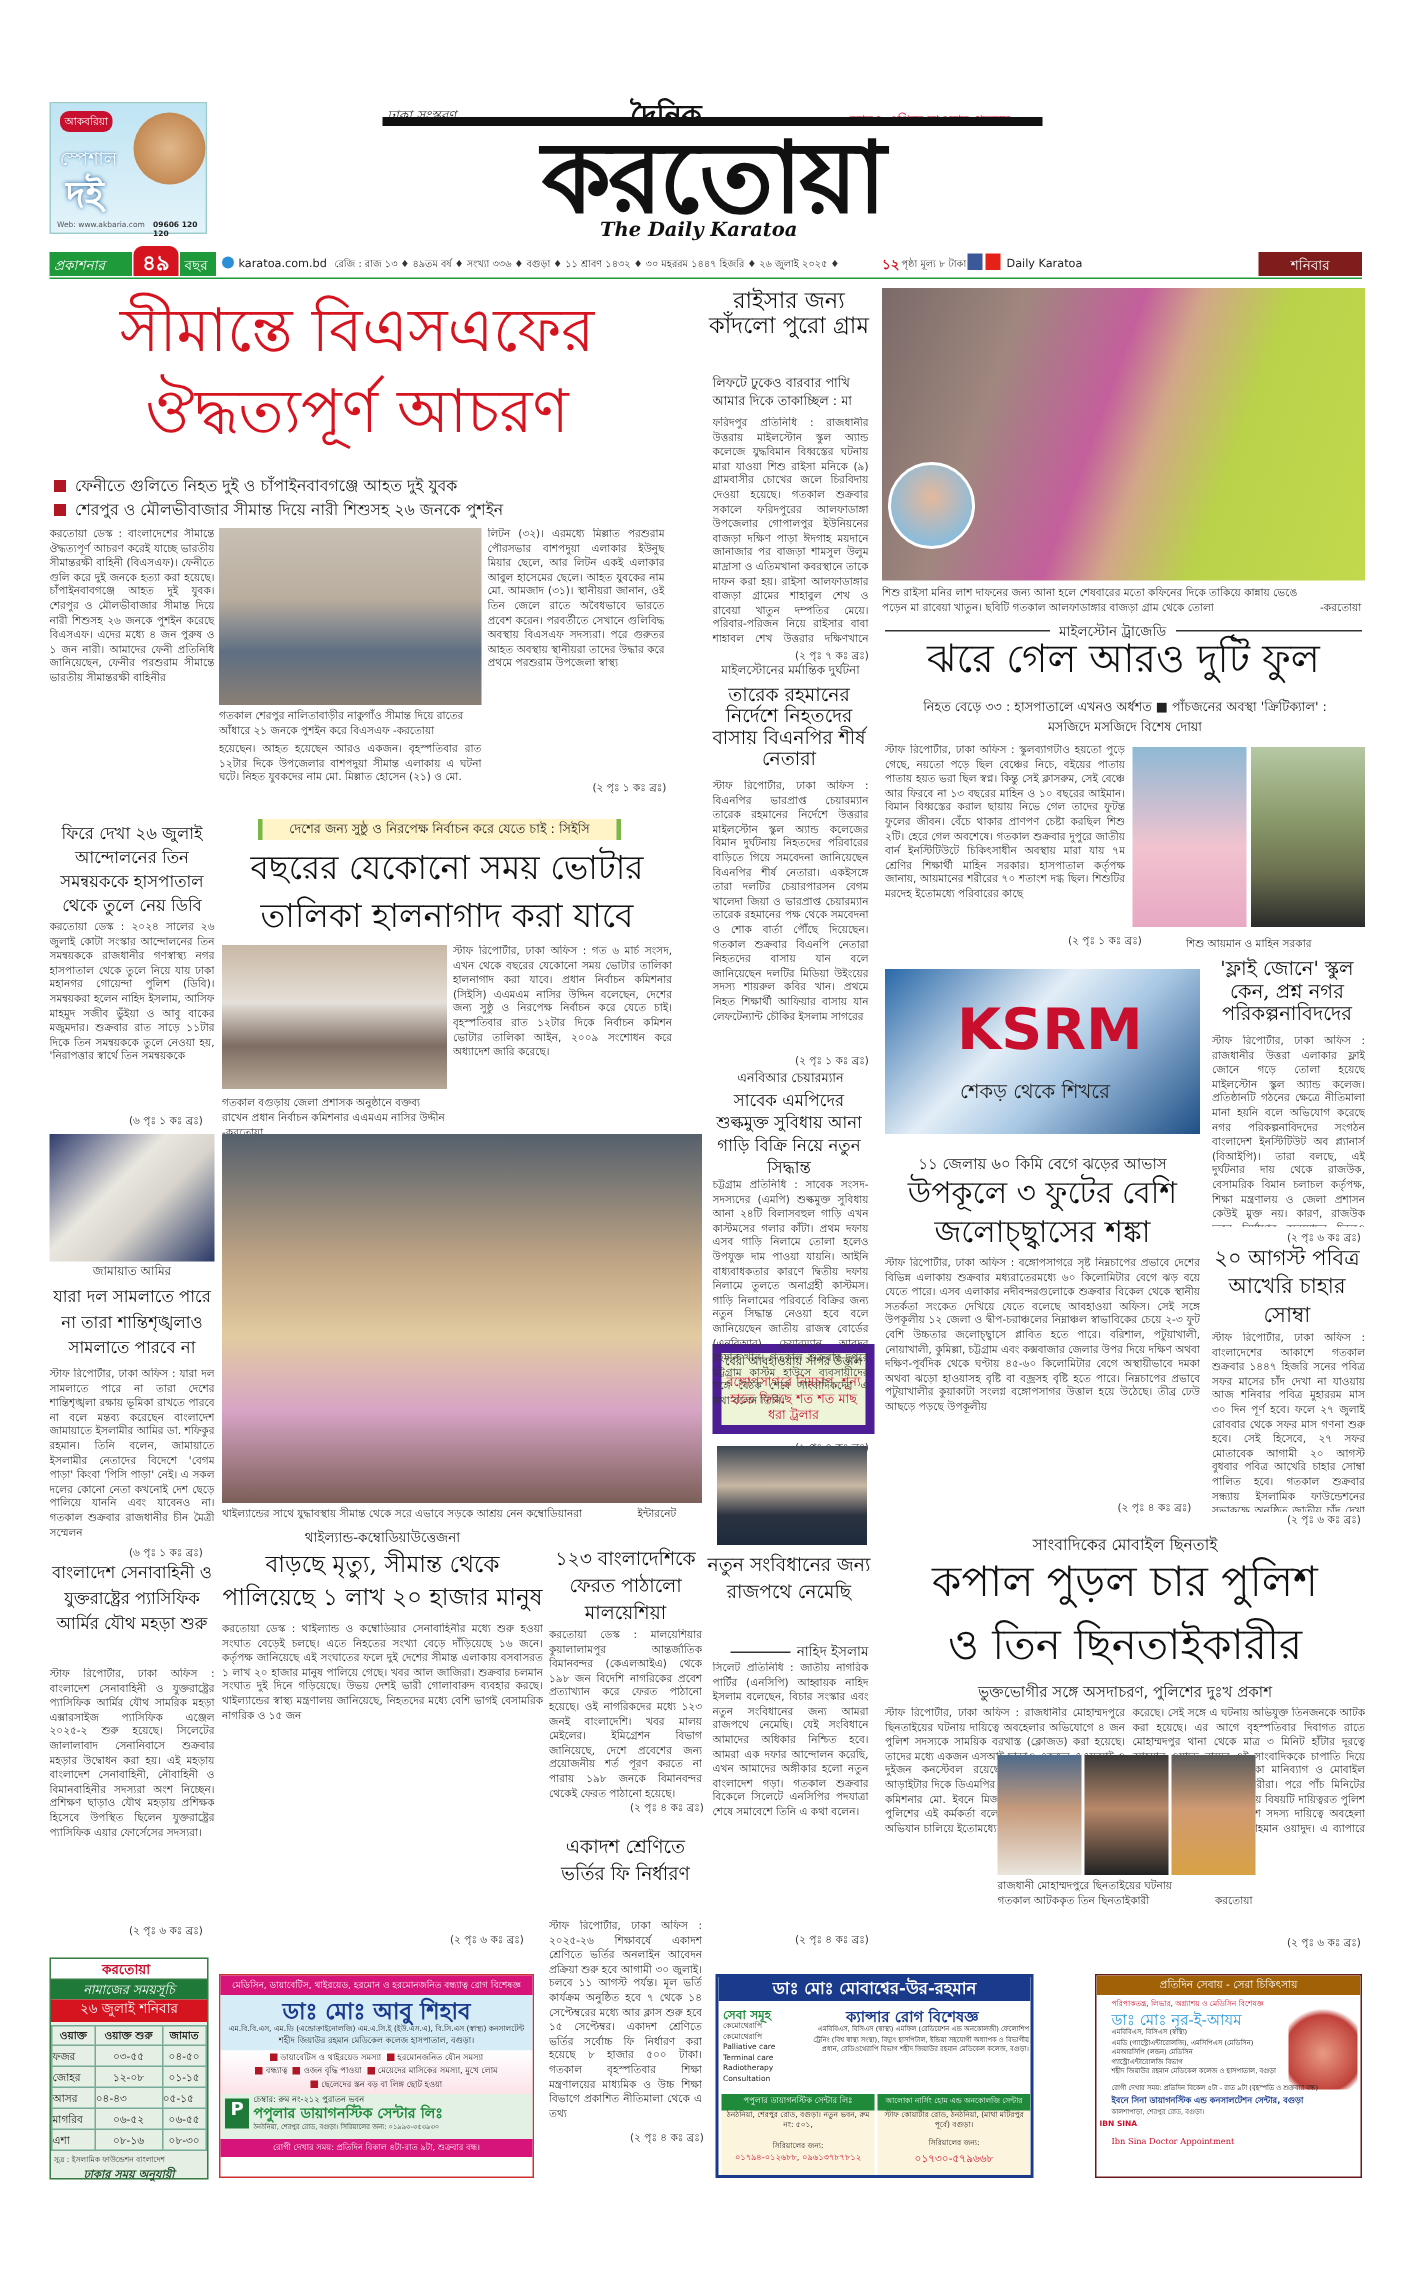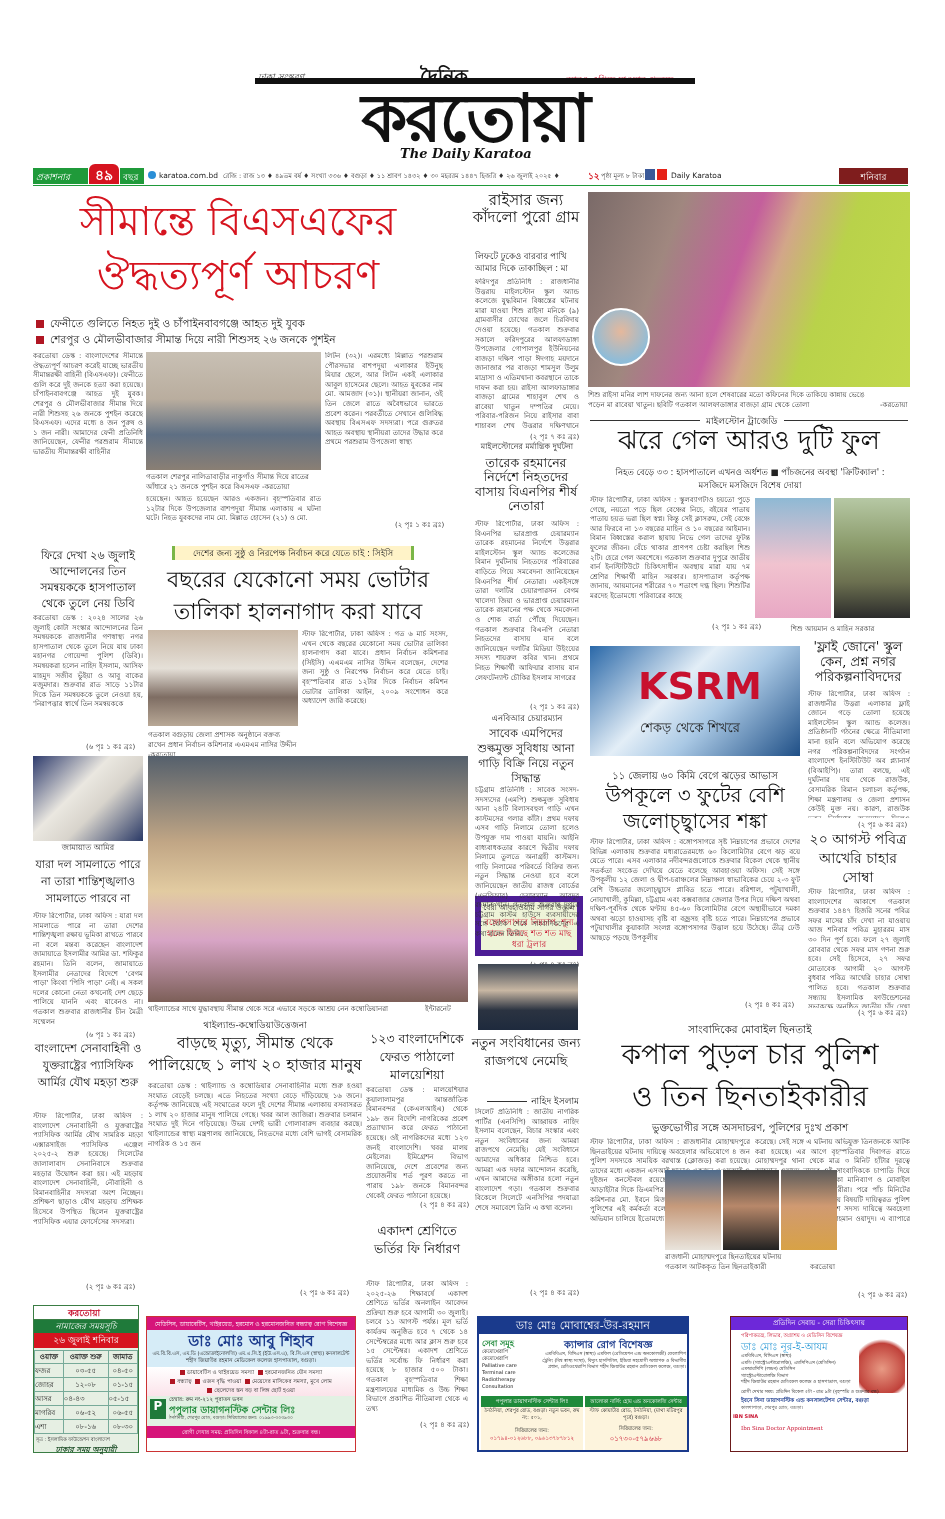--- a/index.html
+++ b/index.html
@@ -11,20 +11,28 @@
 .ph{background:linear-gradient(135deg,#8a7a70,#c9b5a3 40%,#6d6a6c 70%,#9e8d85);overflow:hidden}
 .cap{font-size:7px;color:#333;line-height:10px}
 .bullet{display:inline-block;width:8px;height:8px;background:#b01623;margin-right:6px;vertical-align:middle}
 table{border-collapse:collapse}
 </style>
 </head>
 <body>
 
 <div class="abs" style="left:0;top:0;width:945px;height:160px">
 
+  <div class="abs" style="left:33px;top:68px;width:105px;height:88px;background:linear-gradient(180deg,#bfe4f3,#e3f3fa);border:1px solid #9cc">
+    <div class="abs" style="left:6px;top:5px;background:#c8102e;color:#fff;font-size:7px;padding:1px 3px;border-radius:6px">আকবরিয়া</div>
+    <div class="abs" style="left:6px;top:28px;color:#fff;font-size:12px;text-shadow:0 0 2px #1a5a9a">স্পেশাল</div>
+    <div class="abs" style="left:10px;top:42px;color:#fff;font-size:24px;font-weight:bold;text-shadow:0 0 3px #1a5a9a">দই</div>
+    <div class="abs" style="left:55px;top:6px;width:48px;height:48px;border-radius:50%;background:radial-gradient(circle,#e0b88a,#c48a55 70%,#a86b3a)"></div>
+    <div class="abs" style="left:4px;top:78px;font-size:5px;color:#555">Web: www.akbaria.com</div>
+    <div class="abs" style="left:68px;top:78px;font-size:5px;color:#222;font-weight:bold">09606 120 120</div>
+  </div>
 
   <div class="abs" style="left:258px;top:70px;font-size:9px;color:#333;font-style:italic">ঢাকা সংস্করণ</div>
   <div class="abs" style="left:420px;top:62px;font-size:19px;font-weight:bold;color:#111">দৈনিক</div>
   <div class="abs" style="left:565px;top:73px;font-size:9px;color:#c8102e;font-style:italic">আরও এগিয়ে যাওয়ার প্রত্যয়ে</div>
   <div class="abs" style="left:255px;top:78px;width:440px;text-align:center;font-size:66px;line-height:70px;font-weight:bold;color:#111;letter-spacing:-2px;border-top:6px solid #111">করতোয়া</div>
   <div class="abs" style="left:400px;top:146px;font-size:13px;font-weight:bold;font-style:italic;font-family:'DejaVu Serif',serif;color:#111">The Daily Karatoa</div>
 
 </div>
 
 <div class="abs" style="left:33px;top:166px;width:875px;height:20px;border-bottom:1.5px solid #1f9a3a;font-size:7px;white-space:nowrap">
@@ -225,21 +233,21 @@
   <div style="background:#e2f1e3;position:relative;height:30px;padding-left:22px">
     <div class="abs" style="left:3px;top:3px;width:16px;height:20px;background:#1f7a3a;color:#fff;font-size:12px;text-align:center;font-weight:bold">P</div>
     <div style="font-size:5.5px;color:#222">চেম্বার: রুম নং-২১২ পুরাতন ভবন</div>
     <div style="font-size:9.5px;color:#1f8a3a;font-weight:bold;line-height:11px">পপুলার ডায়াগনস্টিক সেন্টার লিঃ</div>
     <div style="font-size:4.5px;color:#333">ঠনঠনিয়া, শেরপুর রোড, বগুড়া। সিরিয়ালের জন্য: ০১৯৯৩-৩৫৩৯৩০</div>
   </div>
   <div style="background:#d6147a;color:#fff;font-size:5.5px;text-align:center;height:12px;line-height:12px;white-space:nowrap;overflow:hidden">রোগী দেখার সময়: প্রতিদিন বিকাল ৪টা-রাত ৯টা, শুক্রবার বন্ধ।</div>
 </div>
 
 <div class="abs" style="left:477px;top:1316px;width:212px;height:136px;border:2px solid #1a3a8c;background:#fff;overflow:hidden">
-  <div style="background:#1a3a8c;color:#fff;font-size:11px;text-align:center;height:16px;line-height:16px;font-weight:normal">ডাঃ মোঃ মোবাশ্বের-উর-রহমান</div>
+  <div style="background:#1a3a8c;color:#fff;font-size:11px;text-align:center;height:16px;line-height:16px;font-weight:bold">ডাঃ মোঃ মোবাশ্বের-উর-রহমান</div>
   <div class="abs" style="left:3px;top:19px;font-size:8px;color:#1f8a3a;font-weight:bold">সেবা সমূহ</div>
   <div class="abs" style="left:3px;top:30px;font-size:5px;line-height:7px;color:#222;width:56px">
     <div>কেমোথেরাপি</div>
     <div>কেমোথেরাপি</div>
     <div>Palliative care</div>
     <div>Terminal care</div>
     <div>Radiotherapy Consultation</div>
   </div>
   <div class="abs" style="left:85px;top:19px;font-size:10px;color:#1a3a8c;font-weight:bold">ক্যান্সার রোগ বিশেষজ্ঞ</div>
   <div class="abs" style="left:62px;top:33px;width:145px;font-size:4.5px;line-height:6.5px;text-align:right;color:#222">এমবিবিএস, বিসিএস (স্বাস্থ্য) এমফিল (রেডিয়েশন এন্ড অনকোলজী) ফেলোশিপ ট্রেনিং (বিশ্ব স্বাস্থ্য সংস্থা), বিদ্যুৎ হাসপিটাল, ইন্ডিয়া সহযোগী অধ্যাপক ও বিভাগীয় প্রধান, রেডিওথেরাপি বিভাগ শহীদ জিয়াউর রহমান মেডিকেল কলেজ, বগুড়া।</div>
@@ -251,21 +259,21 @@
   </div>
   <div class="abs" style="left:106px;top:78px;width:102px;height:54px;background:#fdf4dd;text-align:center">
     <div style="background:#1f8a3a;color:#fff;font-size:5px;height:11px;line-height:11px;white-space:nowrap;overflow:hidden">আলোকা নার্সিং হোম এন্ড অনকোলজি সেন্টার</div>
     <div style="font-size:5px;line-height:7px;color:#222">স্টাফ কোয়ার্টার রোড, ঠনঠনিয়া, (মাথা মটিরপুর পূর্বে) বগুড়া।</div>
     <div style="font-size:5px;color:#222;margin-top:4px">সিরিয়ালের জন্য:</div>
     <div style="font-size:7px;color:#c8102e">০১৭৩০-৫৭৯৬৬৮</div>
   </div>
 </div>
 
 <div class="abs" style="left:730px;top:1316px;width:178px;height:136px;border:1px solid #6b1a1a;background:#fff;overflow:hidden">
-  <div style="background:#6d28d9;color:#fff;font-size:7px;text-align:center;height:13px;line-height:13px">প্রতিদিন সেবায় - সেরা চিকিৎসায়</div>
+  <div style="background:#a16207;color:#fff;font-size:7px;text-align:center;height:13px;line-height:13px">প্রতিদিন সেবায় - সেরা চিকিৎসায়</div>
   <div class="abs" style="left:2px;top:96px;font-size:5px;color:#c8102e;font-weight:bold">IBN SINA</div>
   <div class="abs" style="left:10px;top:15px;font-size:5px;color:#c8102e">পরিপাকতন্ত্র, লিভার, অগ্ন্যাশয় ও মেডিসিন বিশেষজ্ঞ</div>
   <div class="abs" style="left:10px;top:22px;font-size:10px;color:#2b9ad6;font-weight:normal">ডাঃ মোঃ নূর-ই-আযম</div>
   <div class="abs" style="left:10px;top:36px;font-size:4.5px;line-height:6.5px;color:#222;width:110px">
     <div>এমবিবিএস, বিসিএস (স্বাস্থ্য)</div>
     <div>এমডি (গ্যাস্ট্রোএন্টারোলজি), এমসিপিএস (মেডিসিন)</div>
     <div>এমআরসিপি (লন্ডন) মেডিসিন</div>
     <div>গ্যাস্ট্রোএন্টারোলজি বিভাগ</div>
     <div>শহীদ জিয়াউর রহমান মেডিকেল কলেজ ও হাসপাতাল, বগুড়া</div>
   </div>

